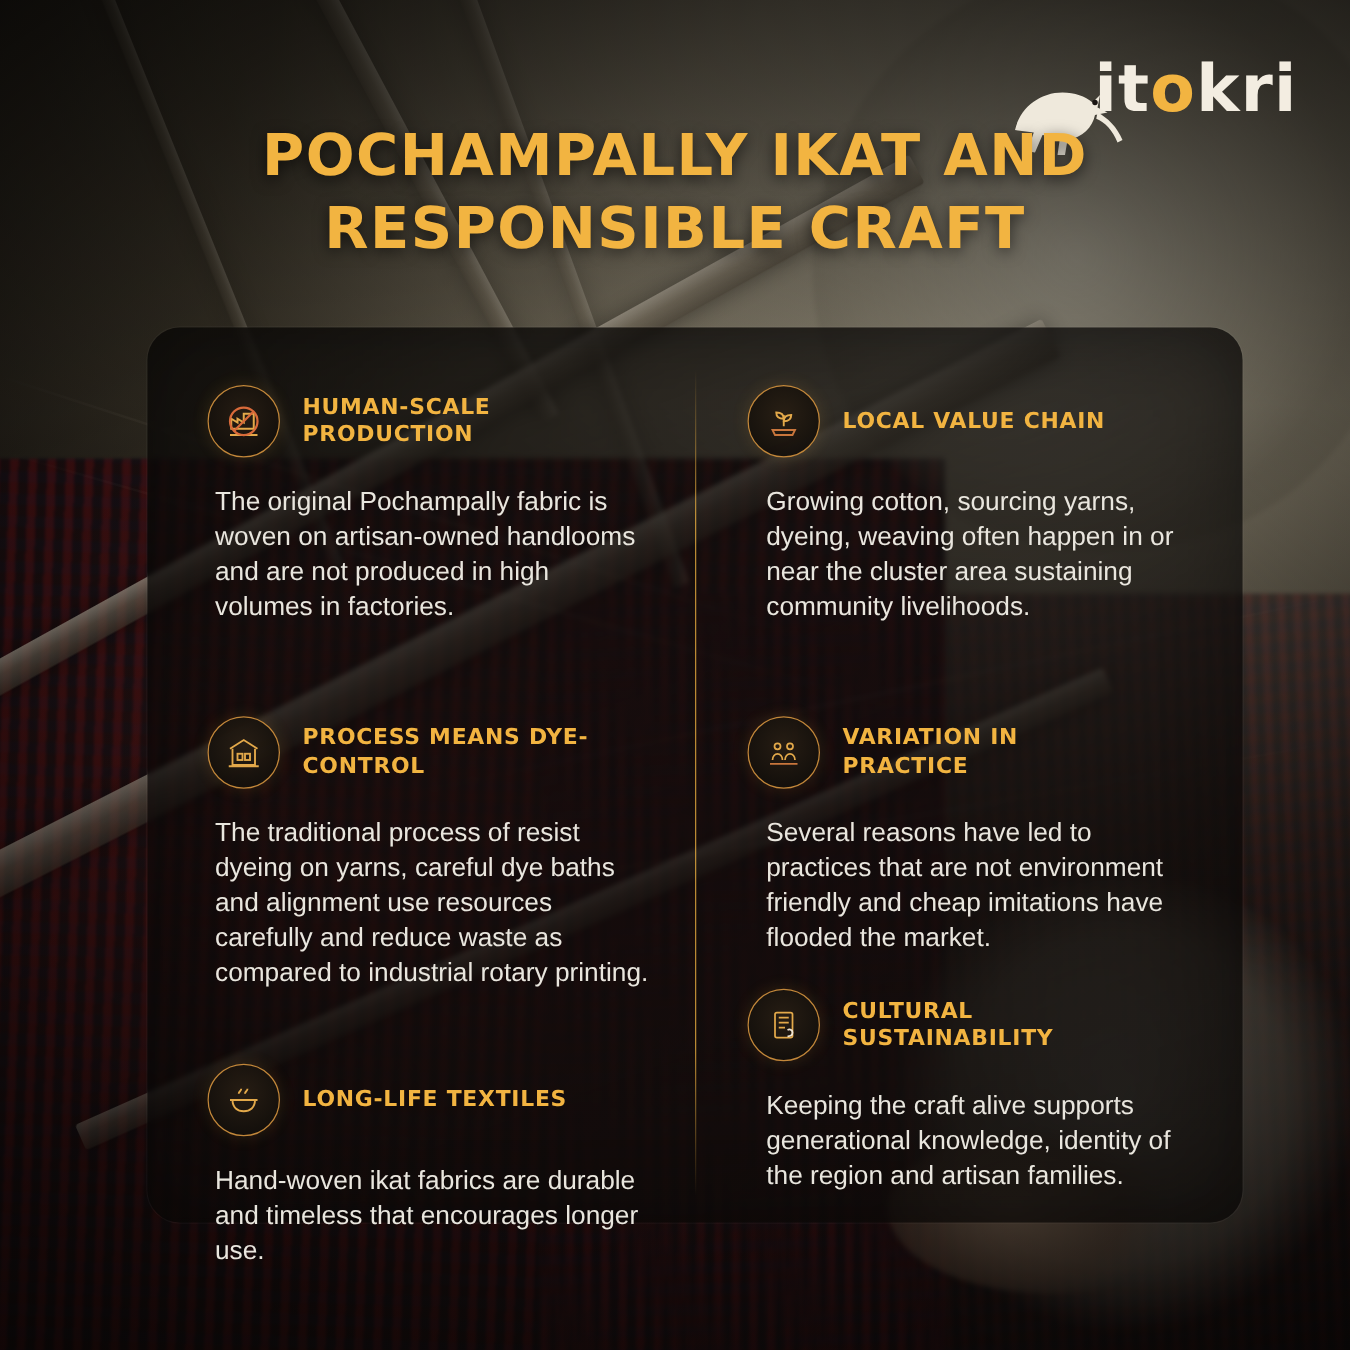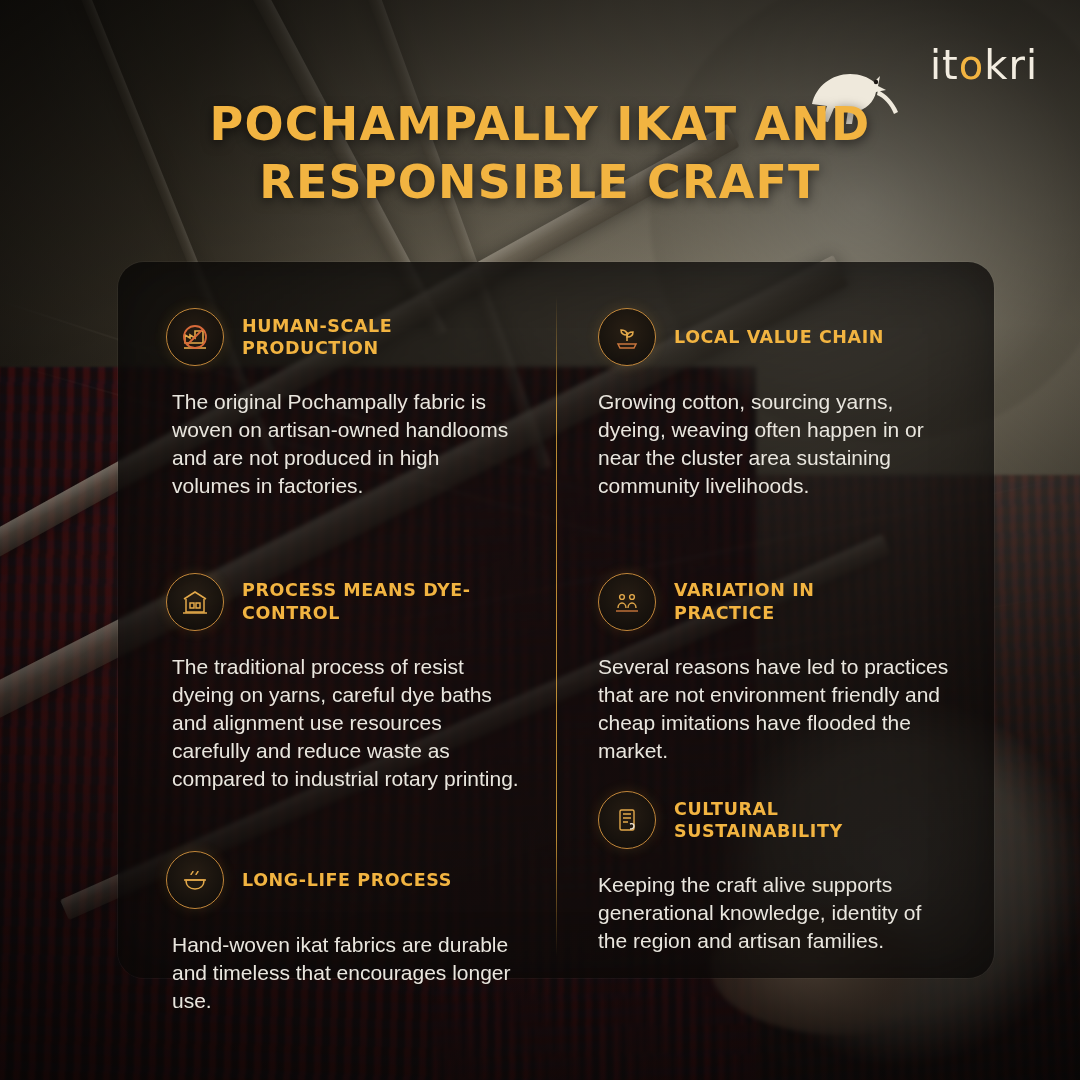--- a/index.html
+++ b/index.html
@@ -93,21 +93,21 @@
     position:absolute; inset:0;
     background:
       radial-gradient(120% 100% at 50% 55%, rgba(0,0,0,0) 25%, rgba(0,0,0,.55) 70%, rgba(0,0,0,.85) 100%),
       linear-gradient(180deg, rgba(10,8,6,.55), rgba(10,8,6,.25) 30%, rgba(10,8,6,.70));
   }
 
   
   .brand {
     position:absolute; right:42px; top:42px;
     color:#f3ede1;
-    font-size: 40px; font-weight: 400; letter-spacing: 1px;
+    font-size: 52px; font-weight: 700; letter-spacing: 1px;
     font-family: "DejaVu Sans", sans-serif;
   }
   .brand .dot { color:#f2b441; }
 
   .leopard {
     position:absolute; right:176px; top:46px; width:110px; height:90px;
   }
 
   .title-wrap {
     position:absolute; left:0; right:0; top:96px;
@@ -171,21 +171,21 @@
     font-family: "DejaVu Sans", sans-serif;
   }
   .item-body {
     color:#e9e6de;
     font-size: 21px;
     line-height: 1.34;
     margin-top: 22px;
     max-width: 400px;
   }
   .col.left .item-body  { margin-left: 6px; }
-  .col.right .item-body { margin-left: 0px; }
+  .col.right .item-body { margin-left: 15px; }
 </style>
 </head>
 <body>
 
 <div id="stage">
 
   <div class="bg-layer bg-base">
     <div class="bg-carpet"></div>
     <div class="bg-carpet2"></div>
     <div class="person-a"></div>
@@ -258,21 +258,21 @@
 
       <div class="item">
         <div class="item-head">
           <div class="badge">
             <svg width="32" height="32" viewBox="0 0 32 32" fill="none" stroke="#e3a94a" stroke-width="1.5">
               <path d="M7 16h18c0 6-4 9-9 9s-9-3-9-9z"></path>
               <path d="M5 16h22"></path>
               <path d="M12 11c0-2 2-2 2-4M17 11c0-2 2-2 2-4"></path>
             </svg>
           </div>
-          <div class="item-title">LONG-LIFE PROCESS</div>
+          <div class="item-title">LONG-LIFE TEXTILES</div>
         </div>
         <div class="item-body">Hand-woven ikat fabrics are durable and timeless that encourages longer use.</div>
       </div>
     </div>
 
     <div class="col right">
 
       <div class="item gap-a">
         <div class="item-head">
           <div class="badge">

